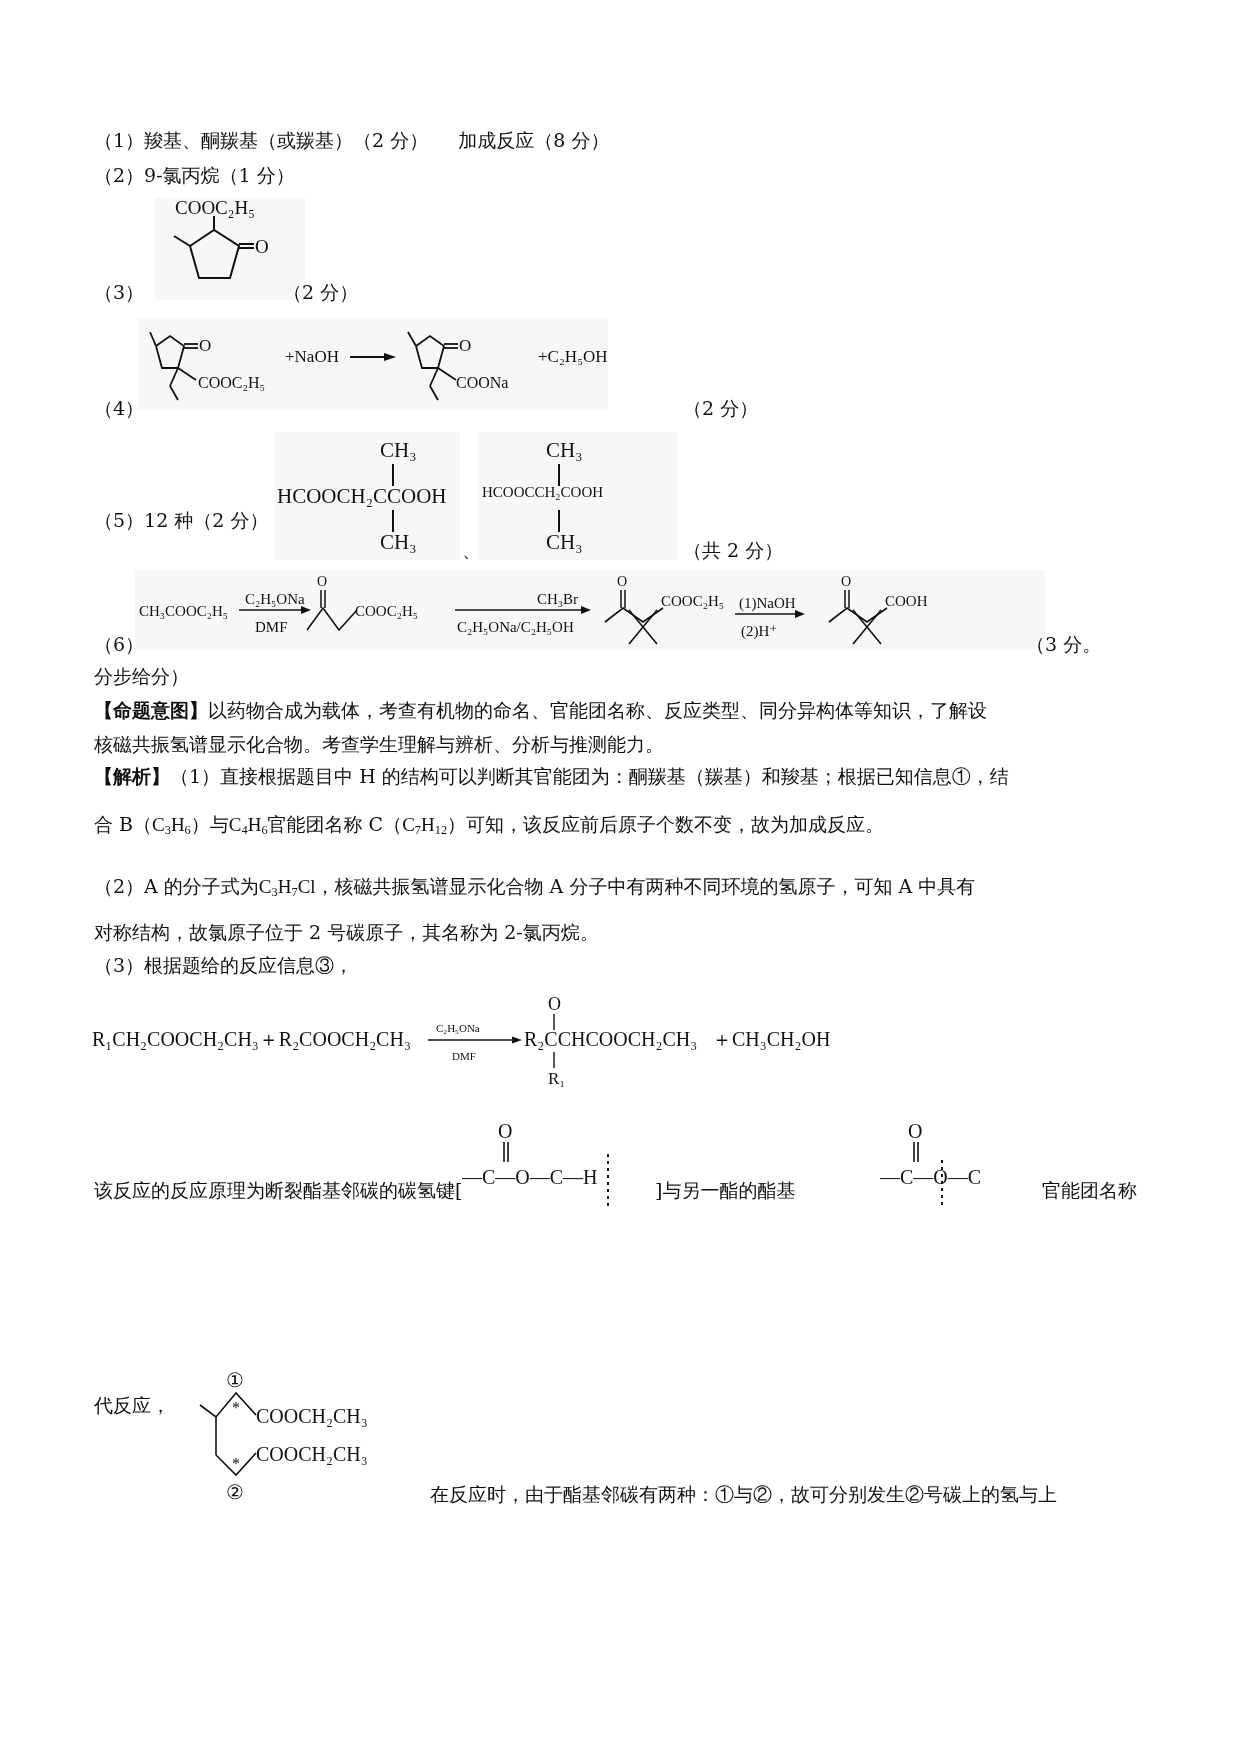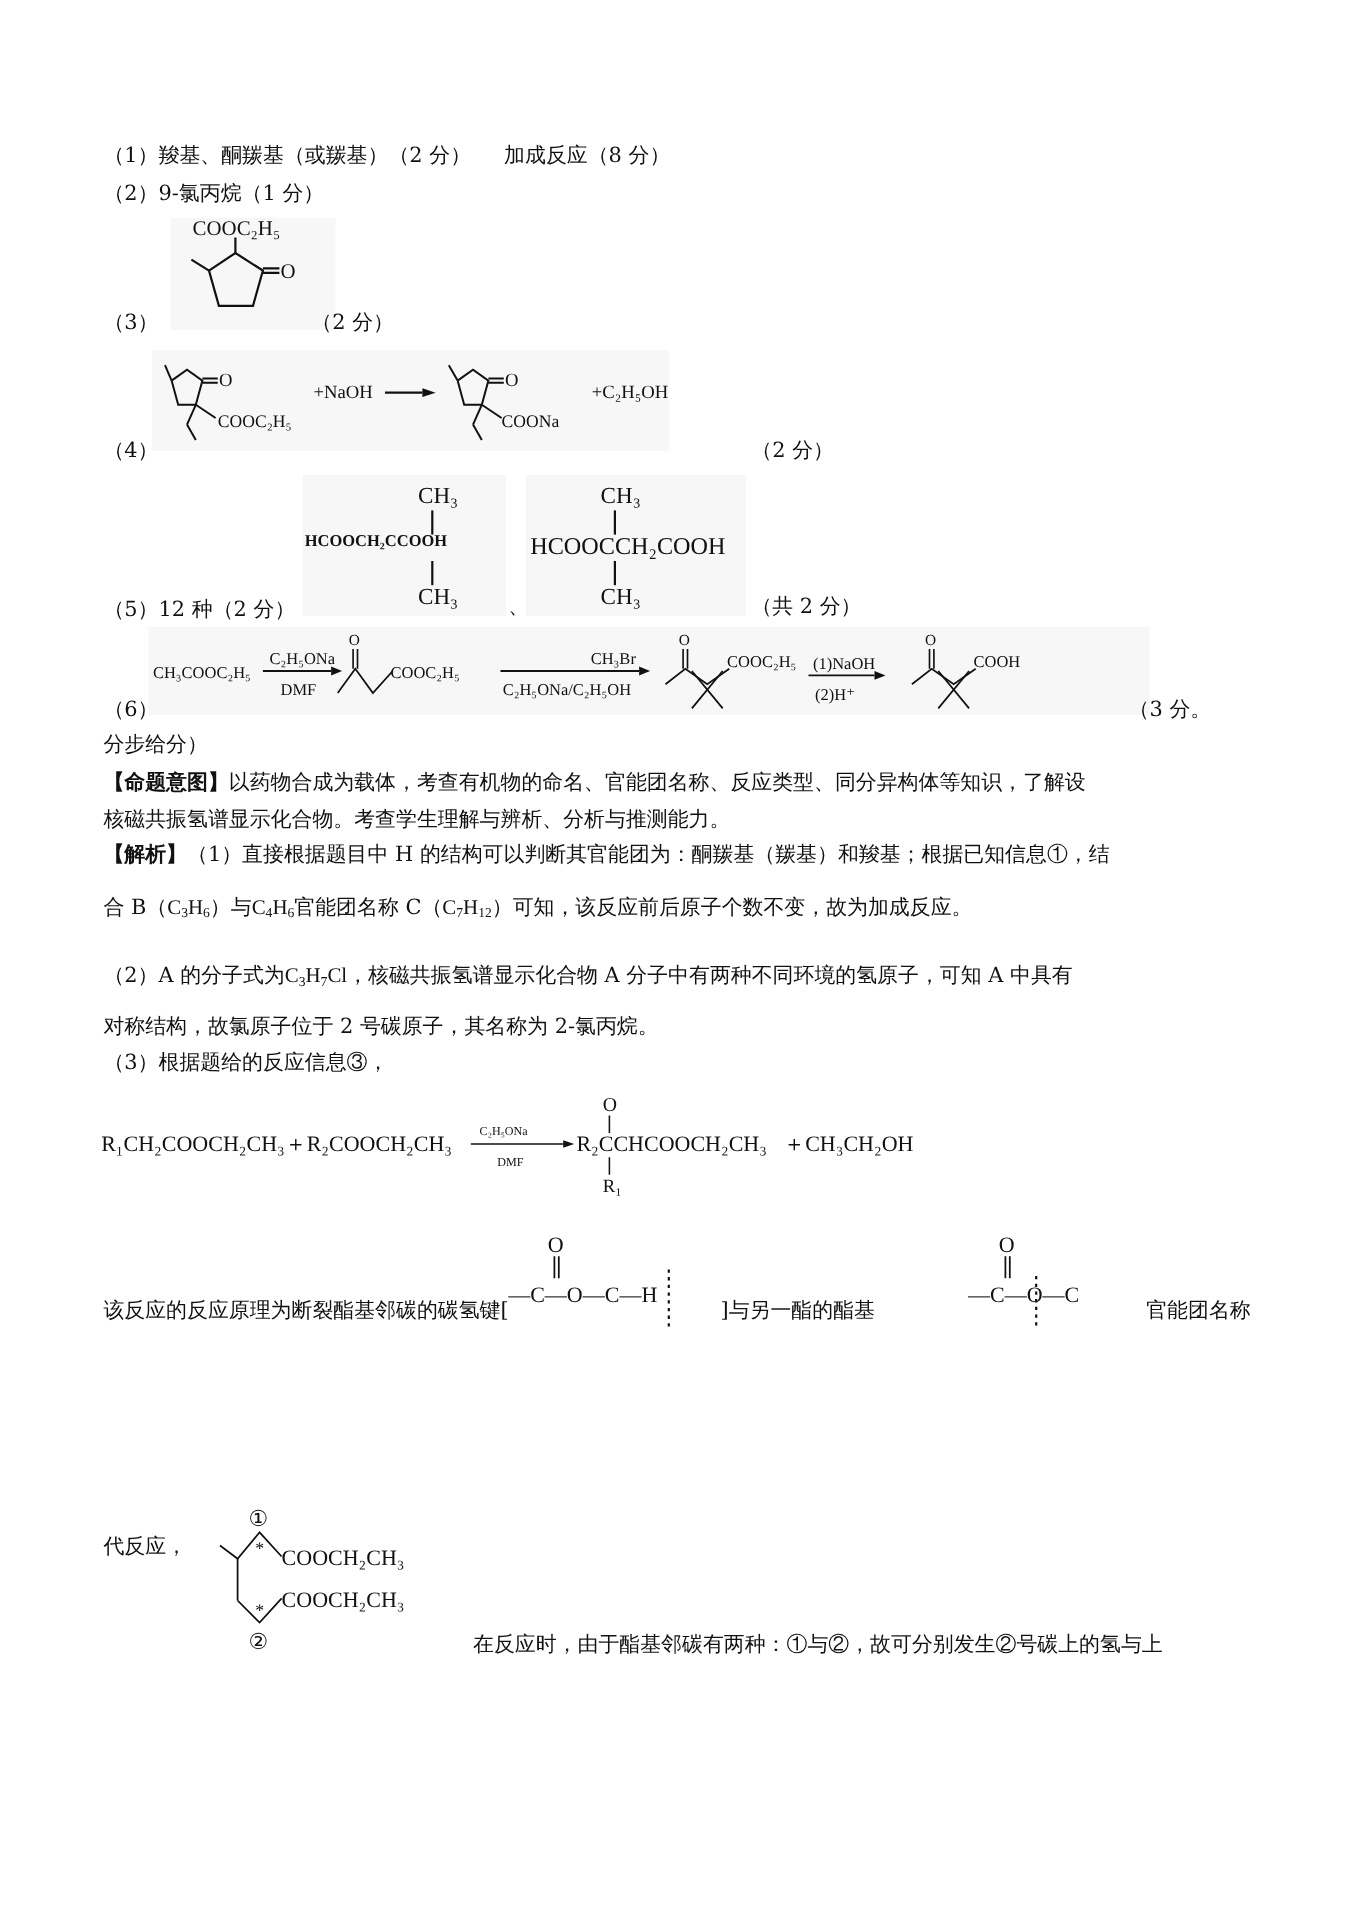--- a/index.html
+++ b/index.html
@@ -66,35 +66,35 @@
     <line x1="300" y1="50" x2="318" y2="62" stroke="#111" stroke-width="1.8"></line>
     <line x1="300" y1="50" x2="292" y2="68" stroke="#111" stroke-width="1.8"></line>
     <line x1="292" y1="68" x2="300" y2="82" stroke="#111" stroke-width="1.8"></line>
     <text x="321" y="33" font-size="17">O</text>
     <text x="318" y="70" font-size="16">COONa</text>
     <text x="400" y="44" font-size="17">+C₂H₅OH</text>
   </svg>
 </div>
 <div class="abs" style="left:683px; top:396px;">（2 分）</div>
 
-<div class="abs" style="left:94px; top:508px;margin-top:33px;">
+<div class="abs" style="left:94px; top:508px;">
   <span>（5）</span><span>12 种（2 分）</span>
 </div>
 <div class="fig imgbg chem" style="left:275px; top:432px; width:185px; height:128px;">
   <div class="abs" style="left:105px; top:6px; font-size:21px;">CH₃</div>
   <div class="abs" style="left:117px; top:32px; width:2px; height:22px; background:#111;"></div>
-  <div class="abs" style="left:2px; top:52px; font-size:15px;font-weight:bold;">HCOOCH₂CCOOH</div>
+  <div class="abs" style="left:2px; top:52px; font-size:21px;">HCOOCH₂CCOOH</div>
   <div class="abs" style="left:117px; top:78px; width:2px; height:22px; background:#111;"></div>
   <div class="abs" style="left:105px; top:98px; font-size:21px;">CH₃</div>
 </div>
 <div class="abs" style="left:462px; top:538px;">、</div>
 <div class="fig imgbg chem" style="left:478px; top:432px; width:200px; height:128px;">
   <div class="abs" style="left:68px; top:6px; font-size:21px;">CH₃</div>
   <div class="abs" style="left:80px; top:32px; width:2px; height:22px; background:#111;"></div>
-  <div class="abs" style="left:4px; top:52px; font-size:22px;">HCOOCCH₂COOH</div>
+  <div class="abs" style="left:4px; top:52px; font-size:15px;">HCOOCCH₂COOH</div>
   <div class="abs" style="left:80px; top:78px; width:2px; height:22px; background:#111;"></div>
   <div class="abs" style="left:68px; top:98px; font-size:21px;">CH₃</div>
 </div>
 <div class="abs" style="left:683px; top:538px;">（共 2 分）</div>
 
 <div class="abs" style="left:94px; top:632px;">（6）</div>
 <div class="fig imgbg" style="left:135px; top:570px; width:910px; height:80px;">
   <svg width="910" height="80" viewBox="0 0 910 80">
     <text x="4" y="46" font-size="15">CH₃COOC₂H₅</text>
     <text x="110" y="34" font-size="15">C₂H₅ONa</text>

